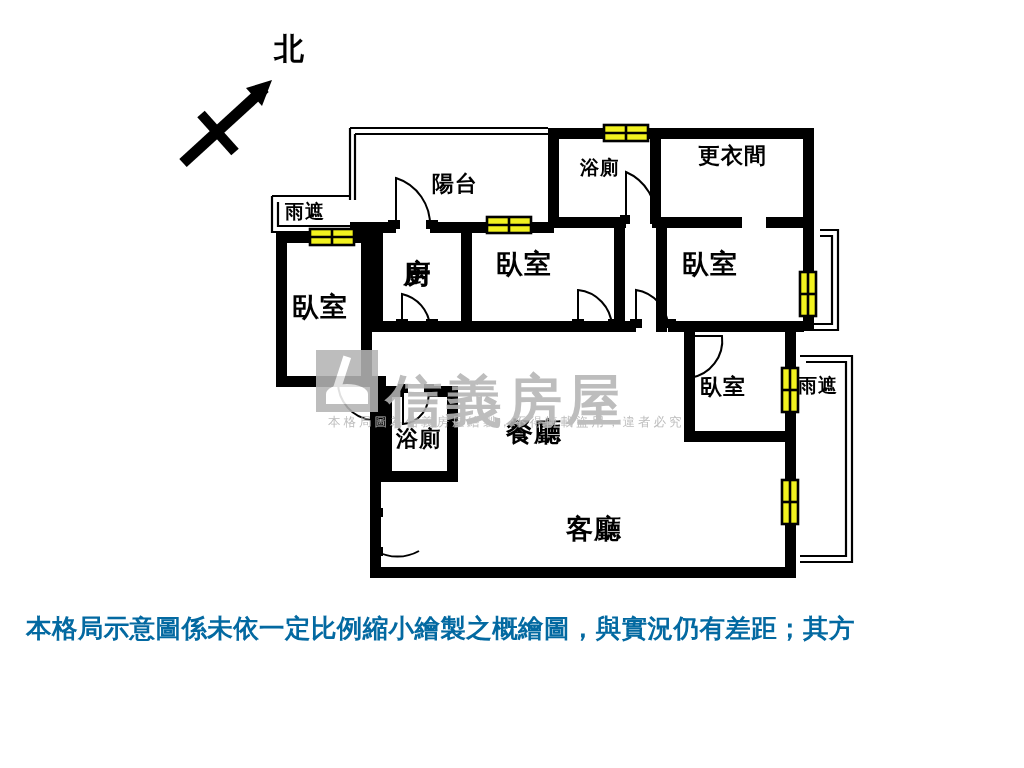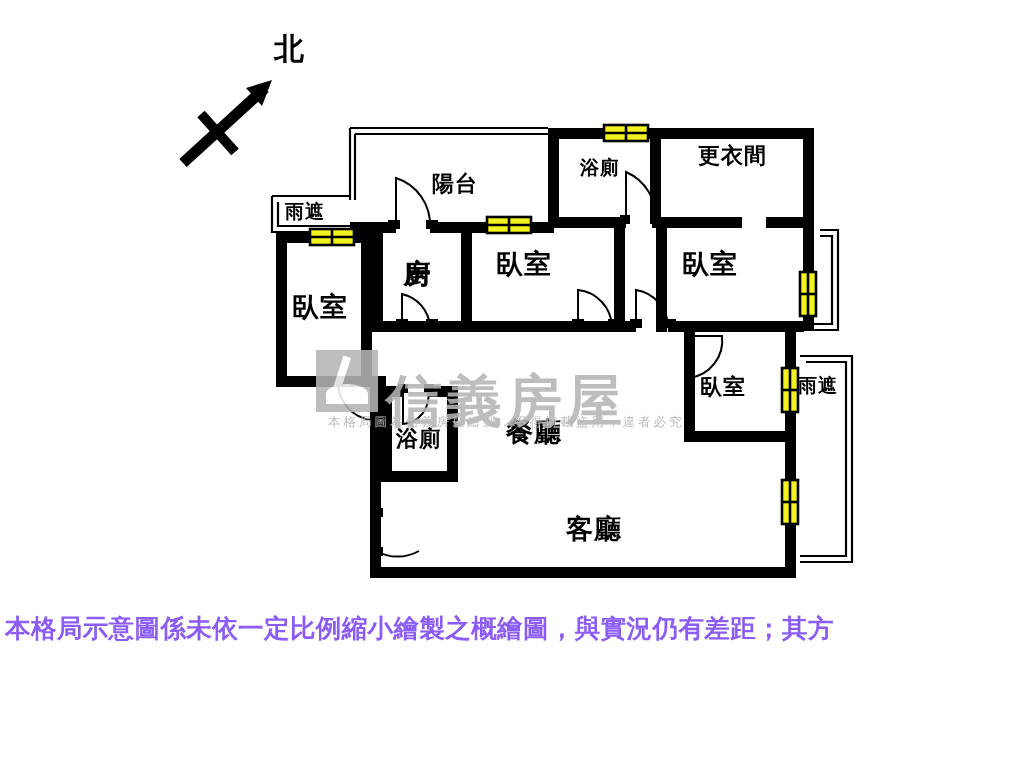--- a/index.html
+++ b/index.html
@@ -56,22 +56,22 @@
     background:#fff;transform:rotate(18deg);
   }
   #wm-sub{
     position:absolute;left:12px;top:84px;
     font-size:12.5px;color:#bdbdbd;letter-spacing:3px;white-space:nowrap;
     font-family:Liberation Mono, monospace;
   }
 
   
   #disclaimer{
-    position:absolute;left:5px;top:612px;width:996px;
-    font-size:25.5px;font-weight:700;color:#8b5cf6;
+    position:absolute;left:26px;top:612px;width:996px;
+    font-size:25.5px;font-weight:700;color:#0369a1;
     line-height:1.32;letter-spacing:0.4px;
     font-family:"DejaVu Serif","Liberation Serif",serif;
   }
   #disclaimer div{white-space:nowrap;}
 </style>
 </head>
 <body>
 
 <div id="stage">
 

